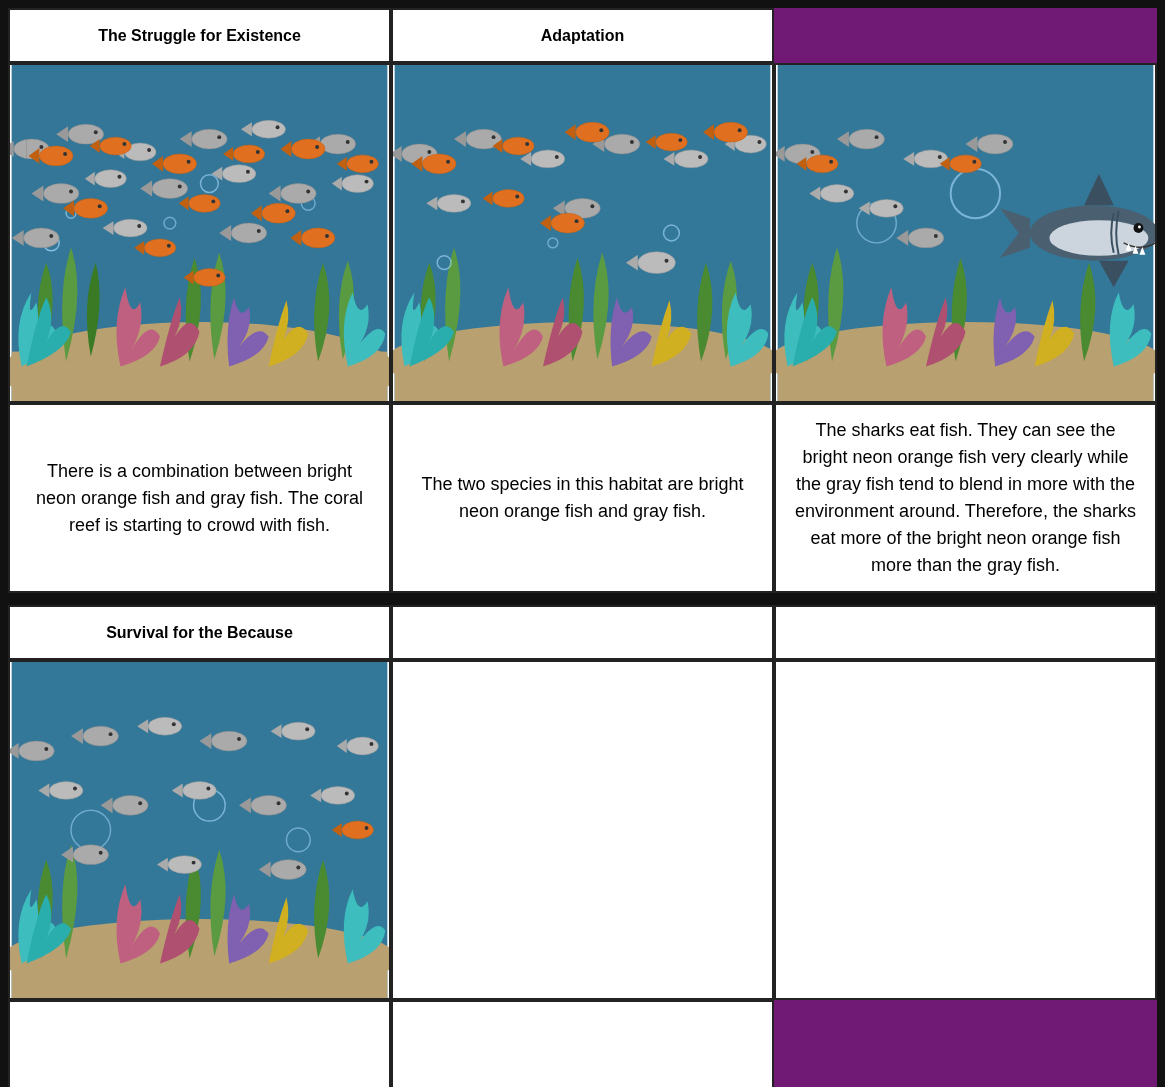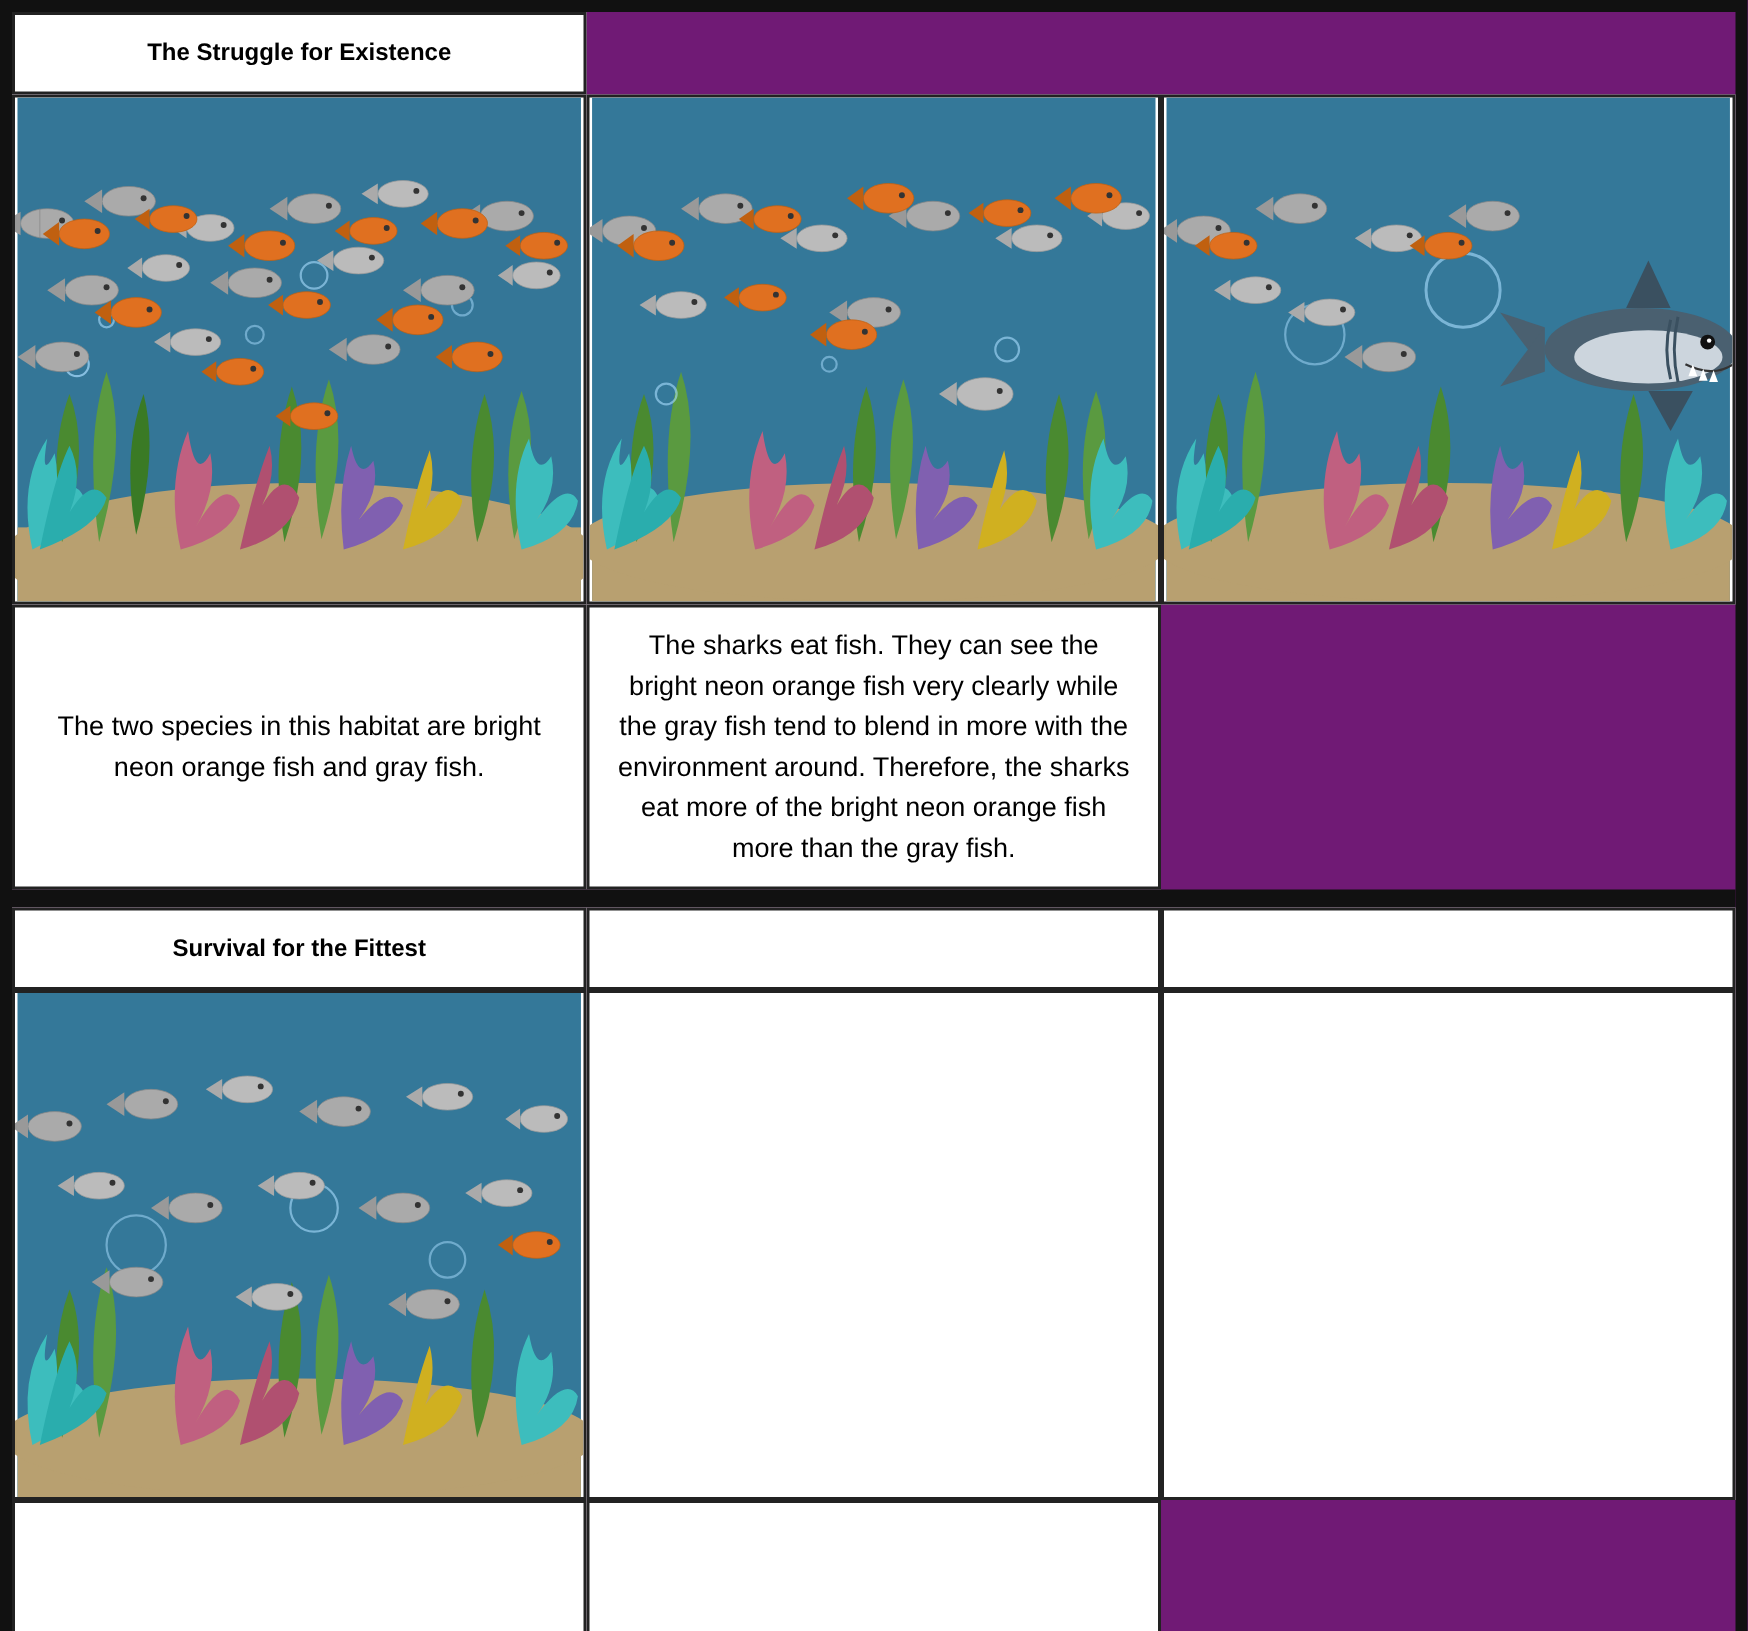--- a/index.html
+++ b/index.html
@@ -65,20 +65,23 @@
   </style>
 </head>
 <body>
 
 <div class="storyboard">
 
   <div class="row">
     <div class="cell title">
       <span>The Struggle for Existence</span>
     </div>
+    <div class="cell title">
+      <span>Adaptation</span>
+    </div>
   </div>
 
   <div class="row">
 
     <div class="cell image">
       <svg viewBox="0 0 380 340" xmlns="http://www.w3.org/2000/svg">
 
         <rect width="380" height="340" fill="#3a7fa0"></rect>
 
         <rect width="380" height="340" fill="#2e6e8e" opacity="0.5"></rect>
@@ -462,32 +465,35 @@
 
           <path d="M20,-20 Q15,0 20,20" stroke="#3a5060" stroke-width="2" fill="none"></path>
           <path d="M25,-22 Q20,0 25,22" stroke="#3a5060" stroke-width="2" fill="none"></path>
         </g>
       </svg>
     </div>
   </div>
 
   <div class="row">
     <div class="cell caption">
+      <span>There is a combination between bright neon orange fish and gray fish. The coral reef is starting to crowd with fish.</span>
+    </div>
+    <div class="cell caption">
       <span>The two species in this habitat are bright neon orange fish and gray fish.</span>
     </div>
     <div class="cell caption">
       <span>The sharks eat fish. They can see the bright neon orange fish very clearly while the gray fish tend to blend in more with the environment around. Therefore, the sharks eat more of the bright neon orange fish more than the gray fish.</span>
     </div>
   </div>
 
   <div class="row-gap"></div>
 
   <div class="row">
     <div class="cell title">
-      <span>Survival for the Fittest</span>
+      <span>Survival for the Because</span>
     </div>
     <div class="cell title empty">
       <span></span>
     </div>
     <div class="cell title empty">
       <span></span>
     </div>
   </div>
 
   <div class="row">

